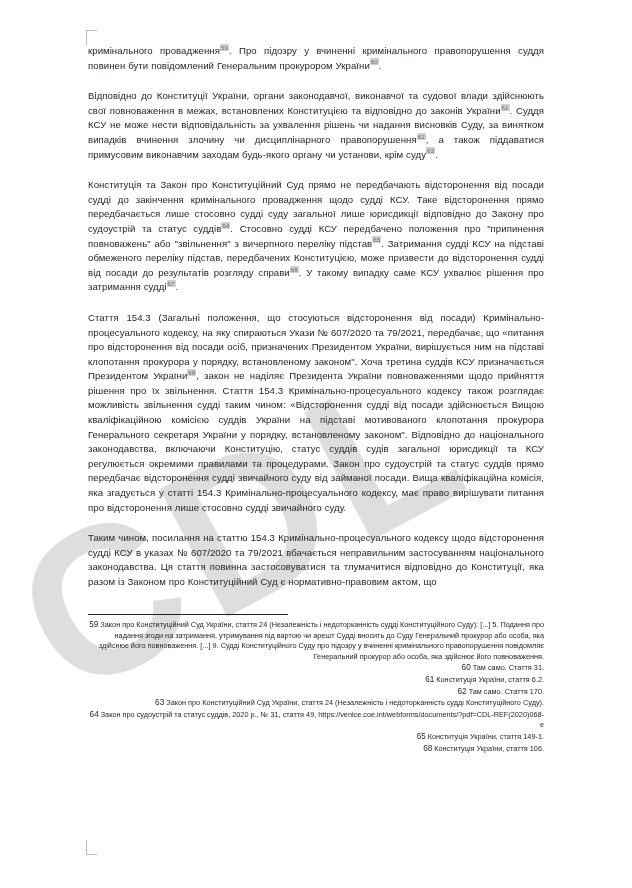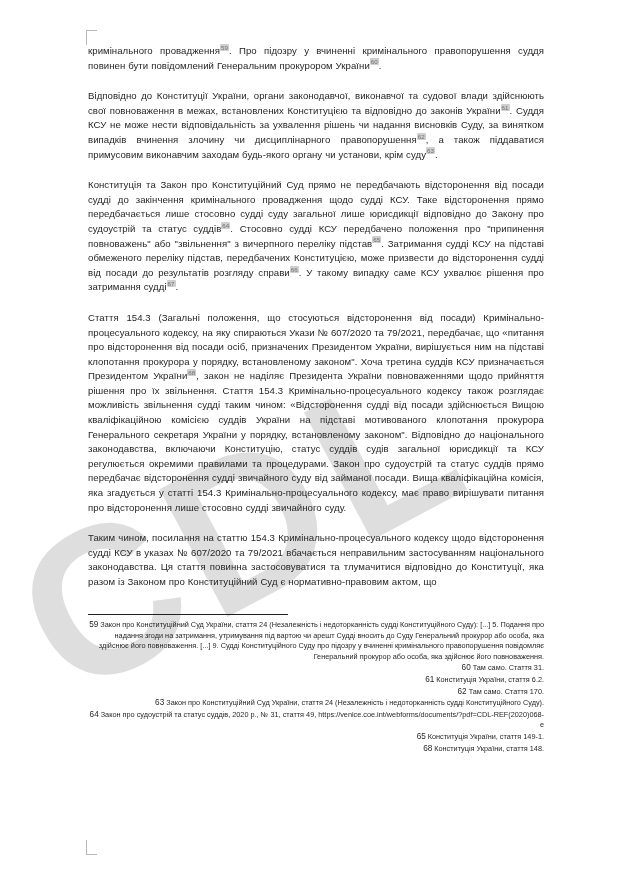--- a/index.html
+++ b/index.html
@@ -162,18 +162,18 @@
     <div id="footnotes">
       <div id="fn-rule"></div>
       <div id="fn-list">
           <div class="fn-item"><span class="fn-num">59</span><span>Закон про Конституційний Суд України, стаття 24 (Незалежність і недоторканність судді Конституційного Суду): [...] 5. Подання про надання згоди на затримання, утримування під вартою чи арешт Судді вносить до Суду Генеральний прокурор або особа, яка здійснює його повноваження.  [...] 9. Судді Конституційного Суду про підозру у вчиненні кримінального правопорушення повідомляє Генеральний прокурор або особа, яка здійснює його повноваження.</span></div>
           <div class="fn-item"><span class="fn-num">60</span><span>Там само. Стаття 31.</span></div>
           <div class="fn-item"><span class="fn-num">61</span><span>Конституція України, стаття 6.2.</span></div>
           <div class="fn-item"><span class="fn-num">62</span><span>Там само. Стаття 170.</span></div>
           <div class="fn-item"><span class="fn-num">63</span><span>Закон про Конституційний Суд України, стаття 24 (Незалежність і недоторканність судді Конституційного Суду).</span></div>
           <div class="fn-item"><span class="fn-num">64</span><span>Закон про судоустрій та статус суддів, 2020 р., № 31, стаття 49, </span><span class="fn-link sq">https://venice.coe.int/webforms/documents/?pdf=CDL-REF(2020)068-e</span></div>
           <div class="fn-item"><span class="fn-num">65</span><span>Конституція України, стаття 149-1.</span></div>
-          <div class="fn-item"><span class="fn-num">68</span><span>Конституція України, стаття 148.</span></div>
+          <div class="fn-item"><span class="fn-num">68</span><span>Конституція України, стаття 106.</span></div>
         </div>
     </div>
 
   </div>
 </div>
 
 </body></html>

